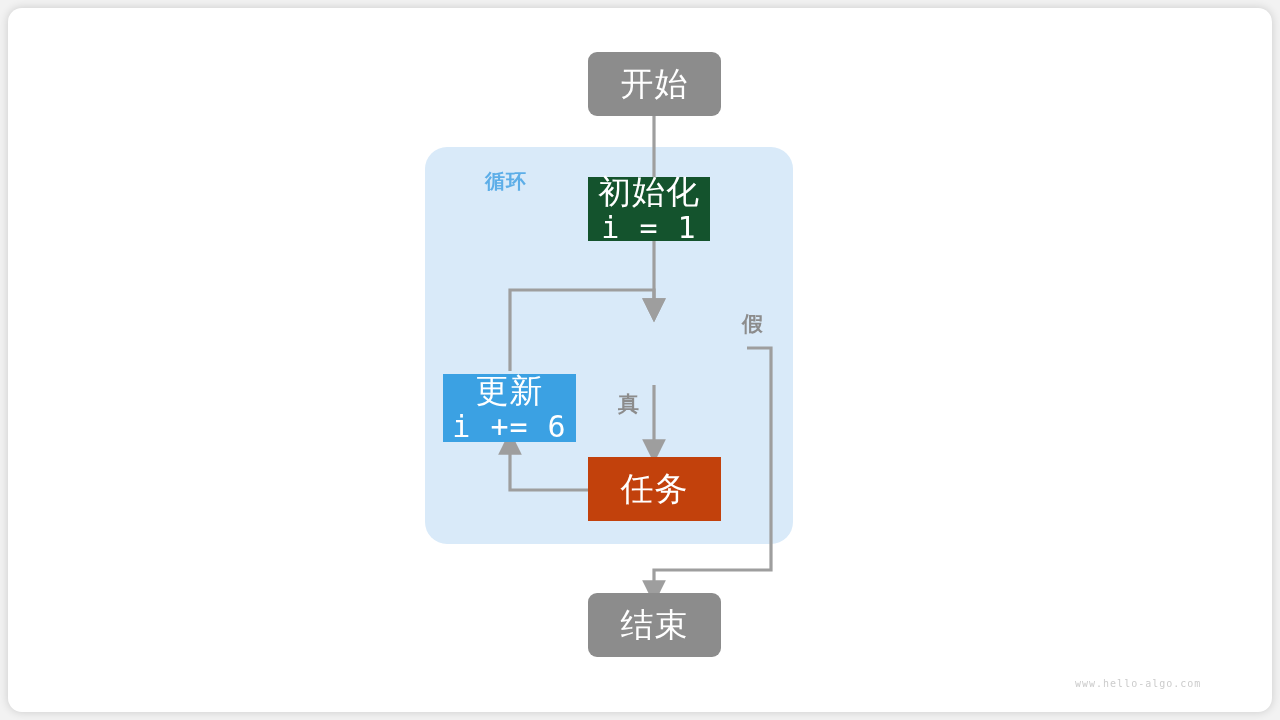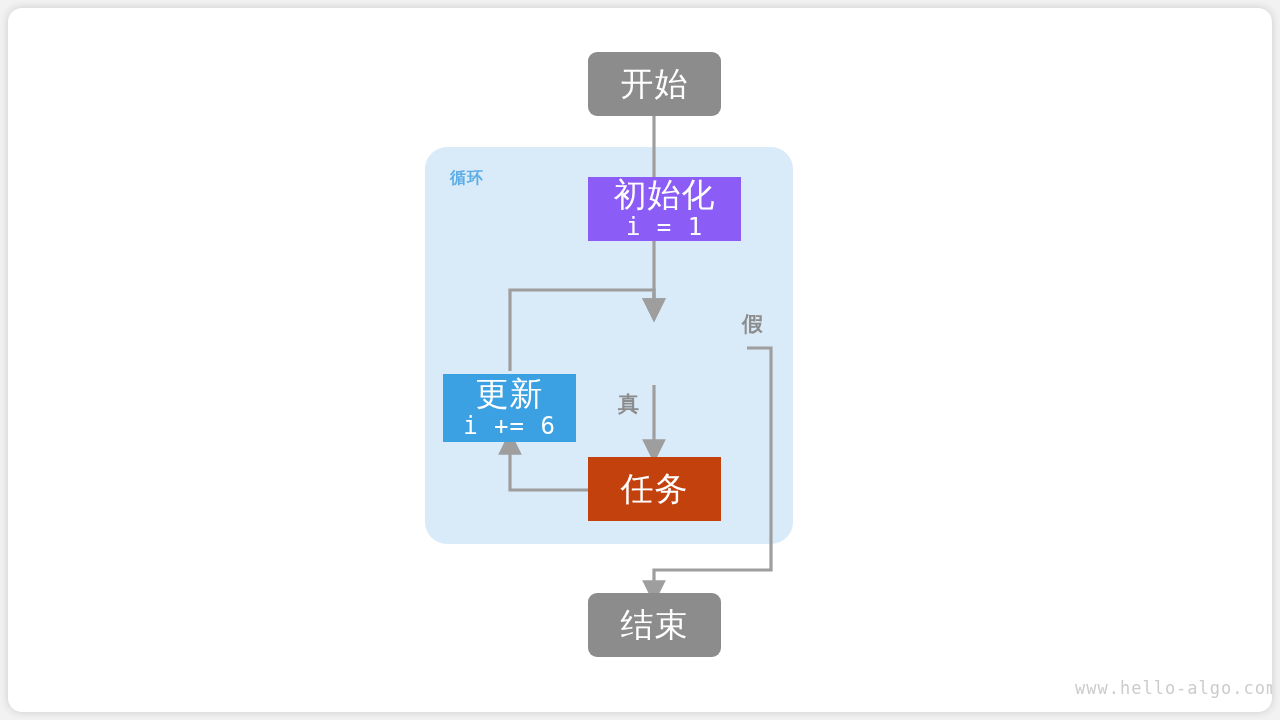--- a/index.html
+++ b/index.html
@@ -56,36 +56,37 @@
     line-height: 1.12;
     text-align: center;
   }
   .node .cn {
     font-family: "Liberation Sans", "DejaVu Sans", sans-serif;
     font-size: 33px;
     letter-spacing: 1px;
   }
   .node .code {
     font-family: "DejaVu Sans Mono", "Liberation Mono", monospace;
-    font-size: 24px;
+    font-size: 30px;
     letter-spacing: 1px;
   }
   .terminal {
     border-radius: 9px;
   }
   .loop-box {
     position: absolute;
     border-radius: 22px;
   }
   .loop-label {
     position: absolute;
     font-family: Liberation Serif, serif;
-    font-size: 16px;
+    font-size: 20px;
     font-weight: bold;
     letter-spacing: 1px;
+    margin-left: 35px;
   }
   .edge-label {
     position: absolute;
     font-family: "Liberation Sans", "DejaVu Sans", sans-serif;
     font-size: 21px;
     font-weight: bold;
     color: #8c8c8c;
   }
   .diamond-wrap {
     position: absolute;
@@ -100,21 +101,21 @@
     align-items: center;
     justify-content: center;
     color: #ffffff;
     font-family: "DejaVu Sans Mono", "Liberation Mono", monospace;
     font-size: 25px;
     letter-spacing: 2px;
   }
   .watermark {
     position: absolute;
     font-family: "DejaVu Sans Mono", "Liberation Mono", monospace;
-    font-size: 17px;
+    font-size: 10px;
     color: #cccccc;
     letter-spacing: 1px;
   }
 </style>
 </head>
 <body>
 
 <div id="stage">
   <div id="card">
     <div id="canvas">
@@ -141,21 +142,21 @@
           <polyline points="510,371 510,290 654,290 654,310" marker-end="url(#arrow)"></polyline>
 
           <polyline points="747,348 771,348 771,570 654,570 654,592" marker-end="url(#arrow)"></polyline>
         </g>
       </svg>
 
       <div class="node terminal" style="left:588px; top:52px; width:133px; height:64px; background:#8c8c8c;">
         <span class="cn">开始</span>
       </div>
 
-      <div class="node" style="left:588px; top:177px; width:153px; height:64px; background:#8b5cf6;align-items:center;">
+      <div class="node" style="left:588px; top:177px; width:122px; height:64px; background:#14532d;align-items:center;">
         <span class="cn">初始化</span>
         <span class="code">i = 1</span>
       </div>
 
 
       <div class="node" style="left:443px; top:374px; width:133px; height:68px; background:#3ba1e3;">
         <span class="cn">更新</span>
         <span class="code">i += 6</span>
       </div>
 

